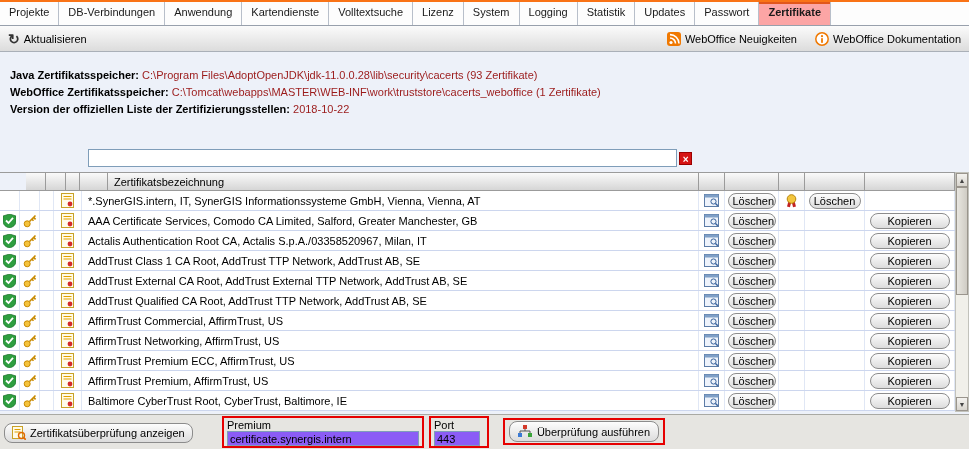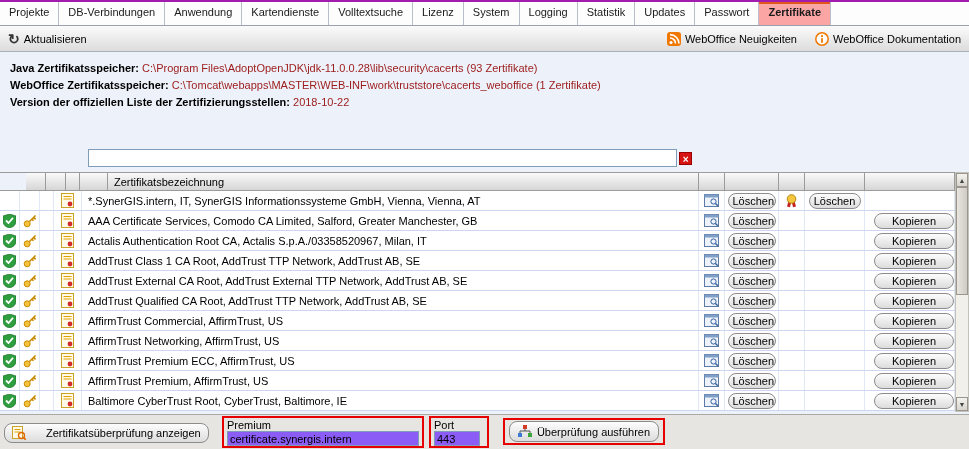--- a/index.html
+++ b/index.html
@@ -1,73 +1,73 @@
 <!DOCTYPE html>
 <html><head>
 <meta charset="utf-8">
 <style>
   html,body{margin:0;padding:0;}
   body{width:969px;height:449px;overflow:hidden;font-family:"Liberation Sans",sans-serif;font-size:11px;color:#000;}
   .page{position:relative;width:969px;height:449px;background:#edf1f9;overflow:hidden;}
 
   
-  .tabbar{position:absolute;top:0;left:0;right:0;height:26px;background:#fdfdfd;border-top:2px solid #a21caf;
+  .tabbar{position:absolute;top:0;left:0;right:0;height:26px;background:#fdfdfd;border-top:2px solid #f97316;
           border-bottom:1px solid #98a0ac;display:flex;box-sizing:border-box;}
   .tab{padding:4px 9px 0 9px;border-right:1px solid #b8bfca;white-space:nowrap;cursor:pointer;background:#fdfdfd;color:#1a1a1a;}
   .tab.active{background:#fca5a5;box-shadow:inset 0 2px 0 #e2571b;font-weight:bold;}
 
   
   .toolbar{position:absolute;top:26px;left:0;right:0;height:26px;background:linear-gradient(#fbfbfb,#dcdcdc);
            border-bottom:1px solid #aab0b8;display:flex;align-items:center;padding:0 8px;box-sizing:border-box;gap:18px;}
   .toolitem{display:flex;align-items:center;gap:4px;cursor:pointer;}
   .spacer{flex:1;}
   .refresh-glyph{font-size:14px;font-weight:bold;color:#333;line-height:12px;}
 
   
-  .infoblock{position:absolute;top:60px;left:10px;line-height:17px;}
+  .infoblock{position:absolute;top:67px;left:10px;line-height:17px;}
   .info-label{font-weight:bold;color:#000;}
   .info-value{color:#9b1a1a;}
 
   
   .searchwrap{position:absolute;top:149px;left:88px;width:604px;display:flex;align-items:center;}
   .search-input{width:586px;height:16px;border:1px solid #7f9db9;font:11px "Liberation Sans",sans-serif;padding:0 3px;background:#fff;}
   .clear-x{width:13px;height:13px;background:#d61414;color:#fff;font-weight:bold;font-size:10px;line-height:13px;
            text-align:center;margin-left:2px;cursor:pointer;border:1px solid #9b0000;box-sizing:border-box;}
 
   
   .tablewrap{position:absolute;top:172px;left:0;right:14px;}
   .thead,.trow{display:flex;width:100%;box-sizing:border-box;}
   .thead{height:19px;border-top:1px solid #9b9b9b;border-bottom:1px solid #9b9b9b;padding-left:26px;}
   .hcell{background:linear-gradient(#fafafa,#d6d6d6);border-right:1px solid #9b9b9b;display:flex;align-items:center;
          justify-content:center;box-sizing:border-box;font-weight:normal;}
   .trow{height:20px;background:#fff;border-bottom:1px solid #ccd6ee;align-items:center;}
   .cell{height:100%;display:flex;align-items:center;justify-content:center;border-right:1px solid #e0e7f5;box-sizing:border-box;}
   .c-shield{width:20px;}.c-key{width:20px;}.c-gap{width:14px;}.c-cert{width:28px;}
   .c-name{flex:1;justify-content:flex-start;padding-left:6px;overflow:hidden;white-space:nowrap;}
-  .c-view{width:26px;}.c-del1{width:54px;}.c-seal{width:26px;}.c-del2{width:60px;}.c-copy{width:90px;justify-content:flex-end;}
+  .c-view{width:26px;}.c-del1{width:54px;}.c-seal{width:26px;}.c-del2{width:60px;}.c-copy{width:90px;}
   .row-ca .c-seal .icon,.row-ca .c-del2 .btn{visibility:hidden;}
   .row-weboffice .c-copy .btn{visibility:hidden;}
   .row-weboffice .c-shield .icon,.row-weboffice .c-key .icon{visibility:hidden;}
 
   .btn{font:11px "Liberation Sans",sans-serif;background:linear-gradient(#fdfdfd,#dcdcdc);border:1px solid #8c8c8c;
        border-radius:8px;height:16px;line-height:12px;padding:0 4px;cursor:pointer;color:#000;}
   .c-del1 .btn{width:48px;}.c-del2 .btn{width:52px;}.c-copy .btn{width:80px;}
 
   
   .vscroll{position:absolute;top:172px;right:0;width:14px;height:240px;background:#f1f0ea;border:1px solid #c2c2bb;
            box-sizing:border-box;display:flex;flex-direction:column;}
   .sb-btn{height:14px;background:linear-gradient(#f4f3ef,#d8d5ce);border:1px solid #9a958d;box-sizing:border-box;
           font-size:7px;color:#444;display:flex;align-items:center;justify-content:center;cursor:pointer;}
   .sb-track{flex:1;position:relative;}
   .sb-thumb{position:absolute;top:0;left:0;right:0;height:108px;background:linear-gradient(90deg,#e8e6e0,#cfccc4);
             border:1px solid #9a958d;box-sizing:border-box;cursor:pointer;}
 
   
   .footer{position:absolute;top:414px;left:0;right:0;height:35px;background:#e6e5e1;border-top:1px solid #a9a9a3;box-sizing:border-box;}
-  .footer-btn{position:absolute;left:4px;top:8px;height:20px;display:flex;align-items:center;gap:20px;padding:0 7px;}
+  .footer-btn{position:absolute;left:4px;top:8px;height:20px;display:flex;align-items:center;gap:4px;padding:0 7px;}
   .annot{position:absolute;border:2px solid #e60000;box-sizing:border-box;}
   .box-hostname{left:222px;top:1px;width:202px;height:32px;padding:1px 3px;}
   .box-port{left:429px;top:1px;width:60px;height:32px;padding:1px 3px;}
   .box-run{left:503px;top:3px;width:162px;height:27px;display:flex;align-items:center;justify-content:center;}
   .field-label{line-height:12px;color:#000;}
   .field-input{display:block;height:15px;border:1px solid #7f9db9;font:11px "Liberation Sans",sans-serif;padding:0 2px;background:#8b5cf6;box-sizing:border-box;}
   .hostname-input{width:192px;}
   .port-input{width:46px;}
   .run-btn{height:21px;display:flex;align-items:center;gap:5px;padding:0 8px;}
 

